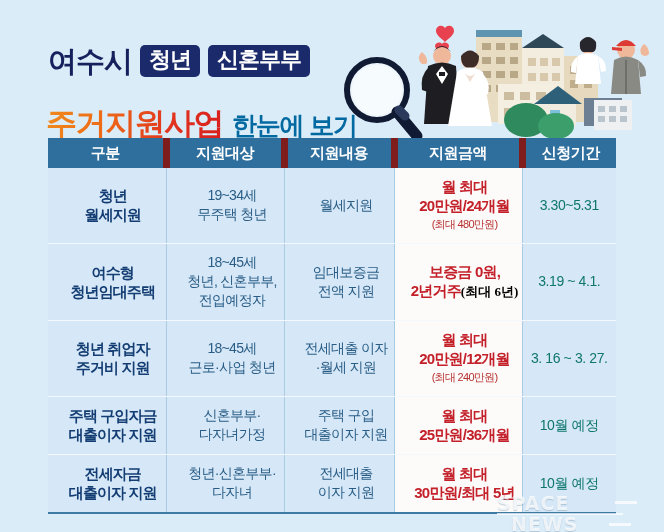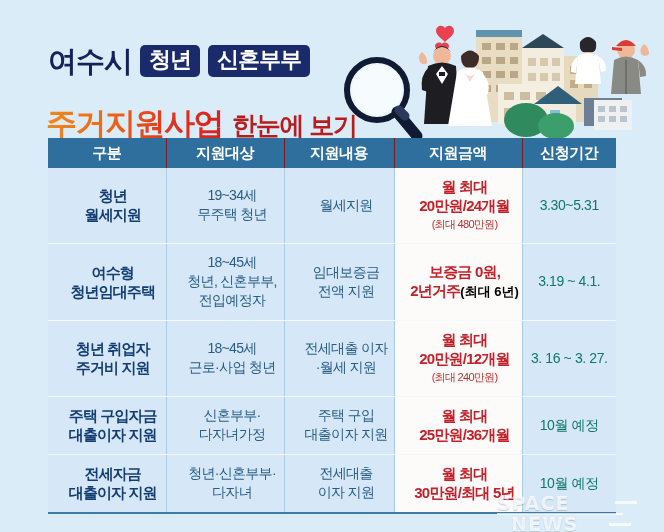--- a/index.html
+++ b/index.html
@@ -29,21 +29,21 @@
     position:absolute;left:46px;top:84px;height:38px;
     display:flex;align-items:baseline;gap:9px;
   }
   .hd-main{
     font-size:31px;font-weight:bold;letter-spacing:-1.5px;line-height:38px;
     background:linear-gradient(100deg,#f08a1d 0%,#ee6b16 32%,#e0321f 72%,#d81f1c 100%);
     -webkit-background-clip:text;background-clip:text;
     -webkit-text-fill-color:transparent;color:#e0431e;margin-top:21px;
   }
   .hd-sub{
-    font-size:25px;font-weight:bold;color:#b91c1c;letter-spacing:-1.2px;line-height:34px;
+    font-size:25px;font-weight:bold;color:#0369a1;letter-spacing:-1.2px;line-height:34px;
   }
 
   
   #magnifier{position:absolute;left:333px;top:52px;width:96px;height:92px;}
 
   
   #illustration{position:absolute;left:398px;top:16px;width:266px;height:122px;}
 
   
   #table{
@@ -52,21 +52,21 @@
   }
   #table col.c0{width:118px;}
   #table col.c1{width:118px;}
   #table col.c2{width:110px;}
   #table col.c3{width:128px;}
   #table col.c4{width:94px;}
 
   #table thead th{
     background:#2e6f9e;color:#ffffff;font-size:15px;font-weight:bold;
     letter-spacing:-0.5px;height:30px;padding:0;text-align:center;
-    border-right:1px solid #7f1d1d;
+    border-right:7px solid #7f1d1d;
   }
   #table thead th:last-child{border-right:none;}
 
   #table tbody td{
     background:#d6e8f7;vertical-align:middle;padding:9px 0 10px 0;
     border-bottom:1px solid #f2f8fd;border-right:1px solid #a9cbe4;
     text-align:center;
   }
   #table tbody tr:last-child td{border-bottom:none;}
   #table tbody td:last-child{border-right:none;}
@@ -82,21 +82,21 @@
   .cell-amount{
     background:#fdfbfa !important;text-align:left;padding-left:13px !important;
     border-right:1px solid #a9cbe4;
   }
   .amt-main{
     color:#c3202a;font-size:15px;font-weight:bold;letter-spacing:-0.8px;line-height:19px;
   }
   .amt-sub{
     color:#b6302f;font-size:11px;letter-spacing:-0.7px;line-height:18px;
   }
-  .amt-inline{font-size:13px;font-weight:bold;}
+  .amt-inline{font-size:13px;font-weight:bold;font-family:Liberation Serif, serif;}
   .cell-period{
     color:#0f766e;font-size:14px;letter-spacing:-0.4px;line-height:19px;text-align:center;
   }
   #table-bottom-rule{
     position:absolute;left:48px;width:568px;height:2px;background:#3d7aa3;
   }
 
   
   #watermark{
     position:absolute;left:497px;top:479px;width:160px;height:48px;

